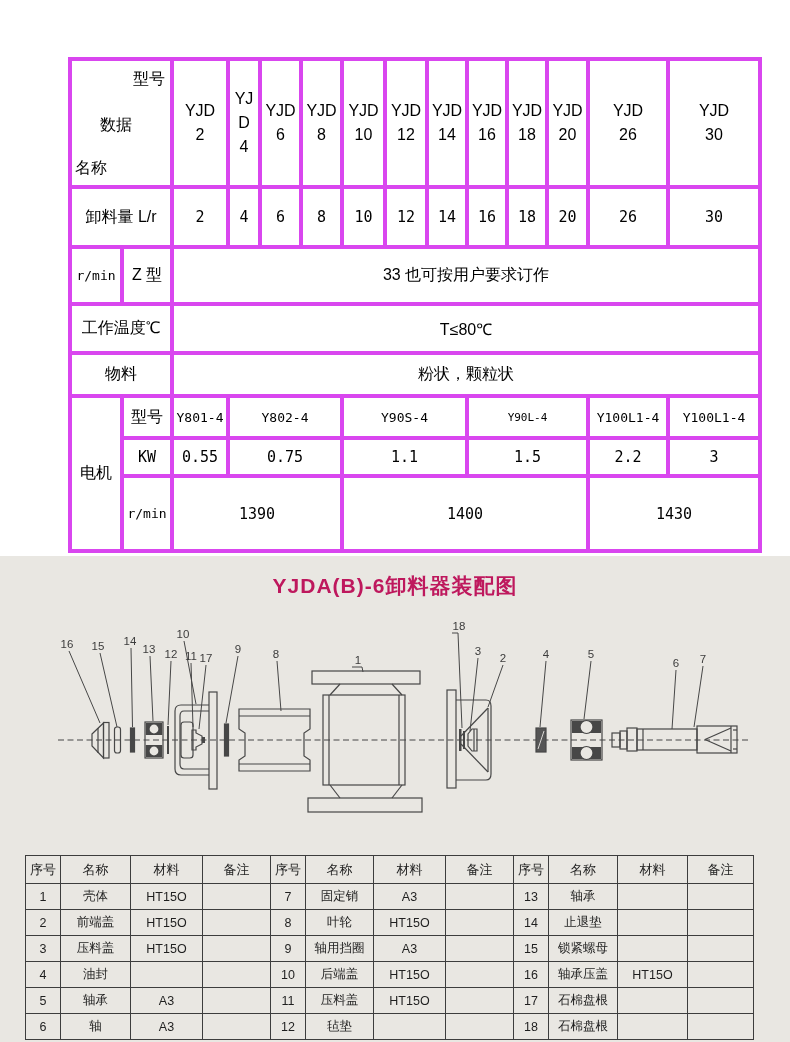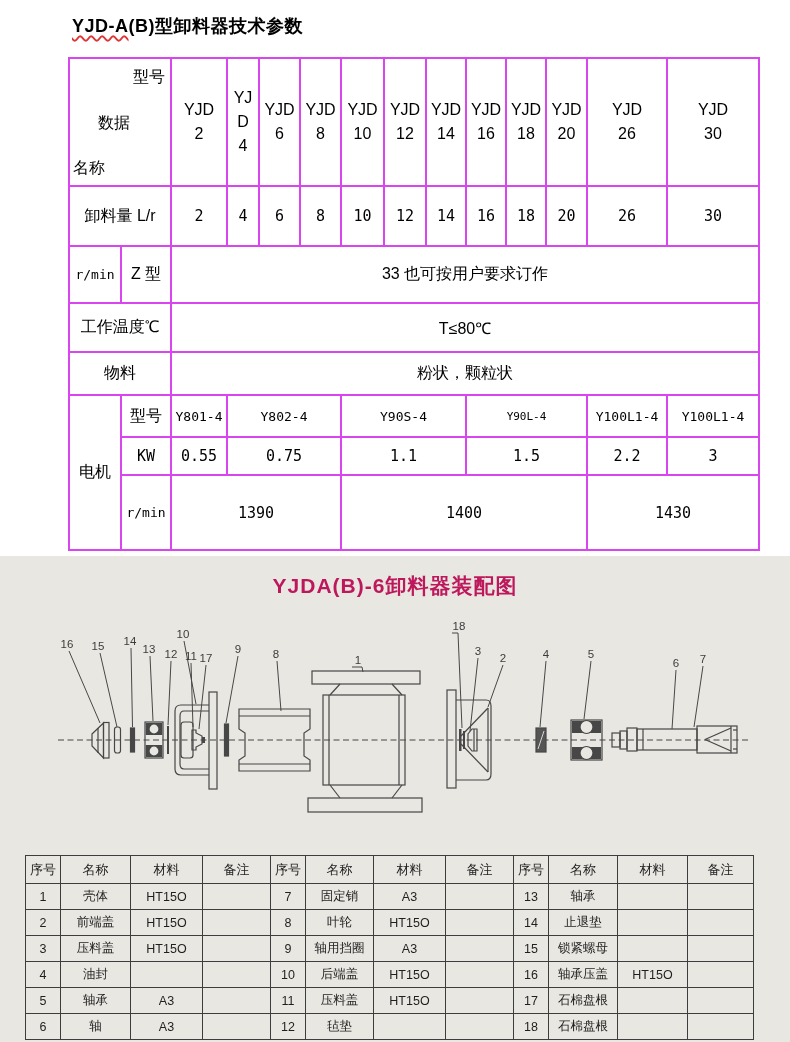--- a/index.html
+++ b/index.html
@@ -7,21 +7,21 @@
         font-family:"Liberation Sans", sans-serif;color:#111;}
 
   
   #title1{position:absolute;left:72px;top:14px;font-size:18px;font-weight:bold;
           letter-spacing:0.5px;color:#000;}
   #title1 .mark{text-decoration:underline wavy #e03434 1.5px;text-underline-offset:3px;}
 
   
   table{border-collapse:collapse;table-layout:fixed;}
   #spec{position:absolute;left:68px;top:57px;width:690px;}
-  #spec td{border:2px solid #d946ef;text-align:center;vertical-align:middle;
+  #spec td{border:4px solid #d946ef;text-align:center;vertical-align:middle;
            padding:0;font-size:16px;color:#000;overflow:hidden;}
   #spec .num{font-family:"DejaVu Sans Mono", monospace;font-size:15px;}
   #spec .small-latin{font-family:"DejaVu Sans Mono", monospace;font-size:13px;}
   #corner-cell{position:relative;}
   #corner-cell .tr{position:absolute;top:8px;right:5px;font-size:16px;}
   #corner-cell .mid{position:absolute;top:54px;left:28px;font-size:16px;}
   #corner-cell .bl{position:absolute;bottom:6px;left:3px;font-size:16px;}
   .model-cell div{line-height:1.5;word-break:break-all;}
   .model-cell{font-family:Liberation Sans, sans-serif;font-size:15px;}
 
@@ -35,21 +35,20 @@
   #parts{position:absolute;left:25px;top:855px;width:638px;}
   #parts td,#parts th{border:1.6px solid #3d3d3d;height:25px;text-align:center;
       vertical-align:middle;font-size:12.5px;font-weight:normal;color:#1f1f1f;padding:0;}
   #parts th{font-size:13px;}
 </style>
 </head>
 <body>
 
 <div id="page">
 
-  <div id="title1"><span class="mark">YJD-A</span><span>(B)型卸料器技术参数</span></div>
 
   <table id="spec">
     <colgroup>
       <col style="width:52px">
         <col style="width:50px">
         <col style="width:56px">
       <col style="width:32px">
         <col style="width:41px">
         <col style="width:41px">
       <col style="width:43px">

